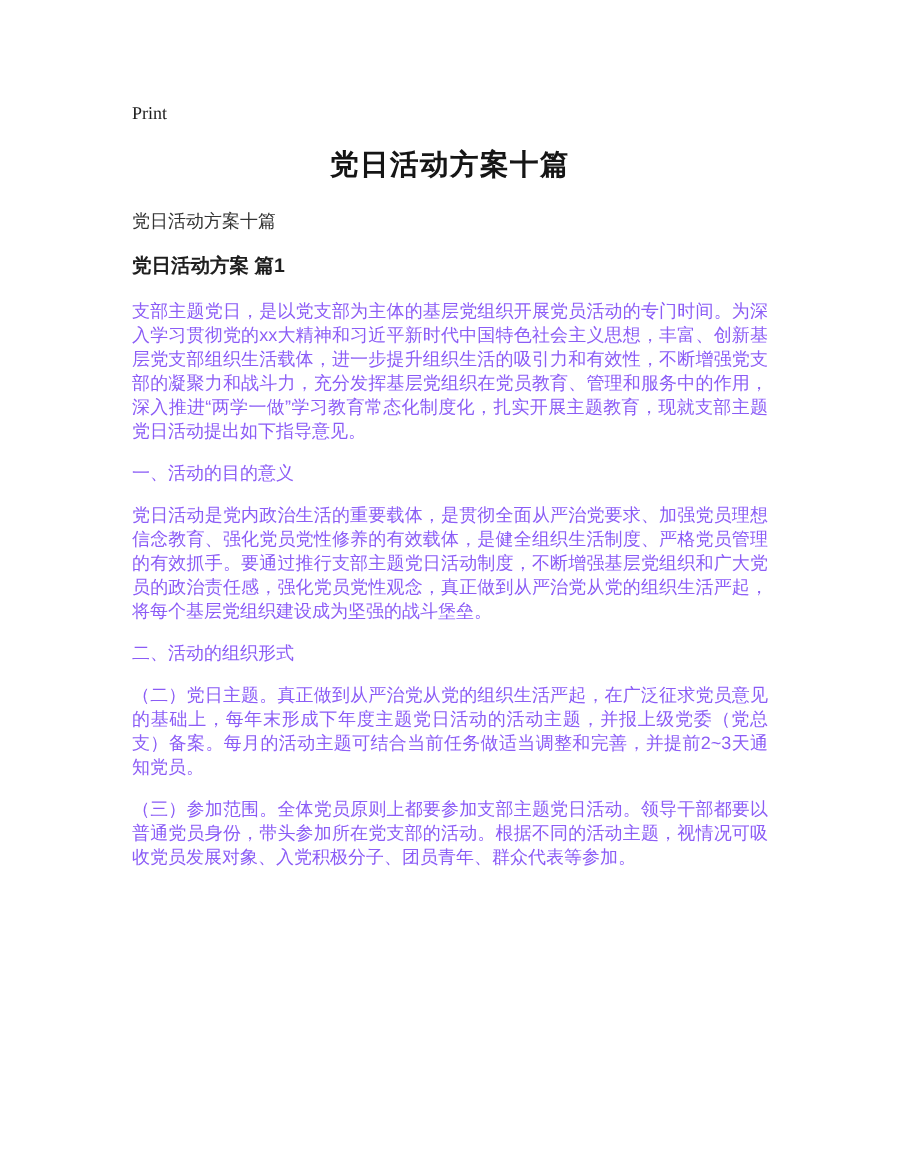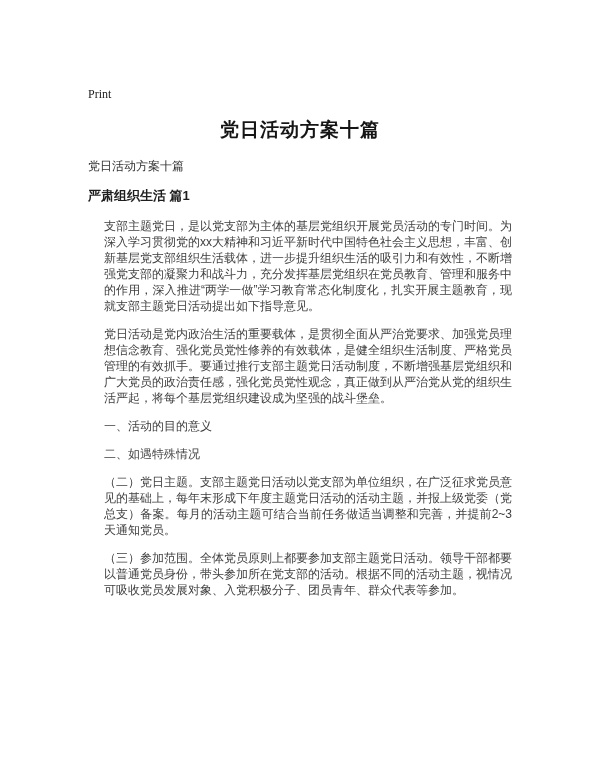--- a/index.html
+++ b/index.html
@@ -11,21 +11,21 @@
     width: 600px;
     height: 776px;
     overflow: hidden;
     font-family: "Liberation Sans", sans-serif;
     -webkit-font-smoothing: antialiased;
   }
   .page {
     box-sizing: border-box;
     width: 600px;
     min-height: 776px;
-    padding: 84px 88px 20px 88px;
+    padding: 66px 88px 20px 88px;
     background: #ffffff;
   }
   .print-link {
     display: inline-block;
     font-family: "Liberation Serif", serif;
     font-size: 12px;
     color: #1c1c1c;
     cursor: pointer;
     margin: 0 0 10px 0;
   }
@@ -47,38 +47,38 @@
   .section-heading {
     font-size: 13px;
     line-height: 17px;
     font-weight: bold;
     color: #1e1e1e;
     margin: 0 0 14px 0;
   }
   .paragraph {
     font-size: 12px;
     line-height: 16px;
-    color: #404040;
+    color: #8b5cf6;
     text-align: justify;
     text-justify: inter-ideograph;
-    margin: 0 0 12px 16px;
+    margin: 0 0 12px 0;
   }
 </style>
 </head>
 <body>
 
 <div class="page">
   <span class="print-link">Print</span>
 
   <h1 class="doc-title">党日活动方案十篇</h1>
 
   <div class="doc-subtitle">党日活动方案十篇</div>
 
   <div id="doc-content">
-      <h2 class="section-heading">严肃组织生活 篇1</h2>
+      <h2 class="section-heading">党日活动方案 篇1</h2>
       <p class="paragraph">支部主题党日，是以党支部为主体的基层党组织开展党员活动的专门时间。为深入学习贯彻党的xx大精神和习近平新时代中国特色社会主义思想，丰富、创新基层党支部组织生活载体，进一步提升组织生活的吸引力和有效性，不断增强党支部的凝聚力和战斗力，充分发挥基层党组织在党员教育、管理和服务中的作用，深入推进“两学一做”学习教育常态化制度化，扎实开展主题教育，现就支部主题党日活动提出如下指导意见。</p>
+      <p class="paragraph">一、活动的目的意义</p>
       <p class="paragraph">党日活动是党内政治生活的重要载体，是贯彻全面从严治党要求、加强党员理想信念教育、强化党员党性修养的有效载体，是健全组织生活制度、严格党员管理的有效抓手。要通过推行支部主题党日活动制度，不断增强基层党组织和广大党员的政治责任感，强化党员党性观念，真正做到从严治党从党的组织生活严起，将每个基层党组织建设成为坚强的战斗堡垒。</p>
-      <p class="paragraph">一、活动的目的意义</p>
-      <p class="paragraph">二、如遇特殊情况</p>
-      <p class="paragraph">（二）党日主题。支部主题党日活动以党支部为单位组织，在广泛征求党员意见的基础上，每年末形成下年度主题党日活动的活动主题，并报上级党委（党总支）备案。每月的活动主题可结合当前任务做适当调整和完善，并提前2~3天通知党员。</p>
+      <p class="paragraph">二、活动的组织形式</p>
+      <p class="paragraph">（二）党日主题。真正做到从严治党从党的组织生活严起，在广泛征求党员意见的基础上，每年末形成下年度主题党日活动的活动主题，并报上级党委（党总支）备案。每月的活动主题可结合当前任务做适当调整和完善，并提前2~3天通知党员。</p>
       <p class="paragraph">（三）参加范围。全体党员原则上都要参加支部主题党日活动。领导干部都要以普通党员身份，带头参加所在党支部的活动。根据不同的活动主题，视情况可吸收党员发展对象、入党积极分子、团员青年、群众代表等参加。</p>
     </div>
 </div>
 
 </body></html>

